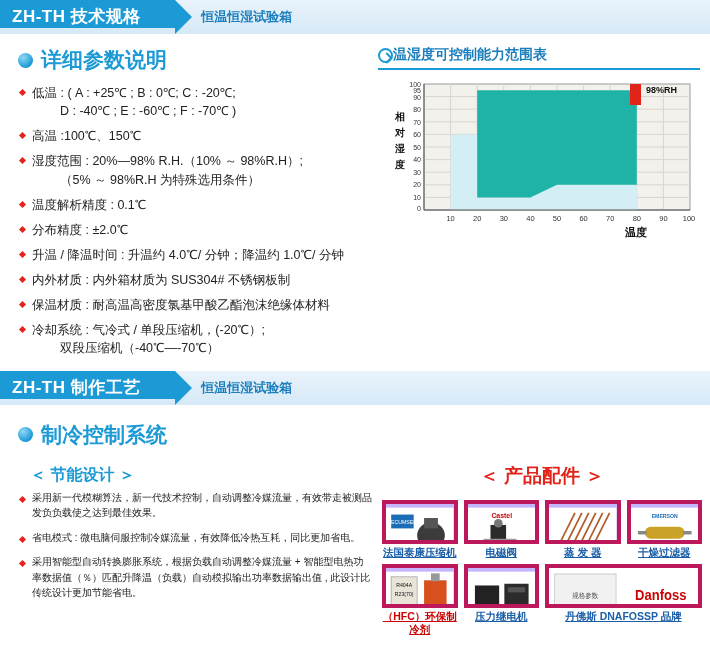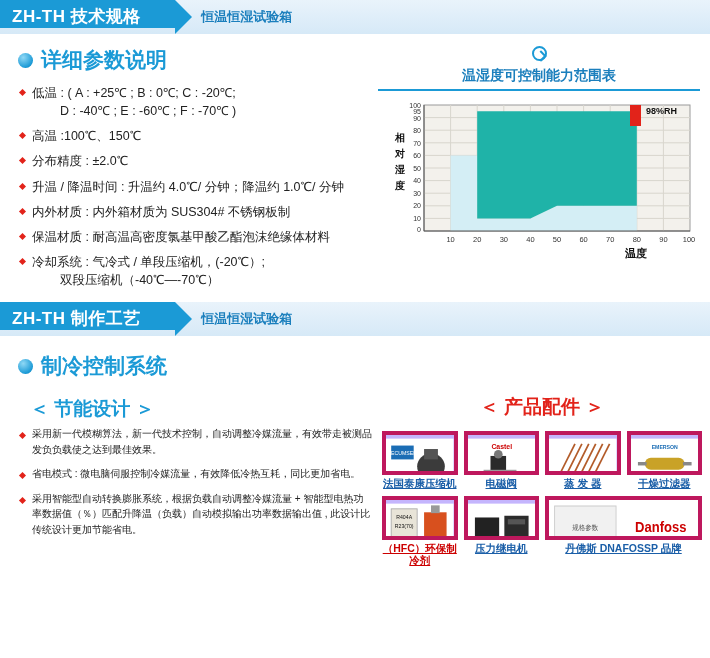--- a/index.html
+++ b/index.html
@@ -84,27 +84,26 @@
     position:absolute;
     left:2px; top:6px;
     width:5px;height:5px;
     background:#e2231a;
     transform:rotate(45deg);
   }
   .indent { display:block; padding-left:28px; }
 
   
   .chart-title {
-    display:flex; align-items:center; gap:6px;
+    display:flex; align-items:center; 
     color:#1b7fbd;
     font-size:14px;
     font-weight:bold;
     border-bottom:2px solid #1b9ad6;
     padding-bottom:4px;
-    flex-direction:column;
   }
   .arrow-icon {
     display:inline-block;
     width:15px;height:15px;
     border:2px solid #1b9ad6;
     border-radius:50%;
     position:relative;
     flex:none;
   }
   .arrow-icon:after{
@@ -115,21 +114,21 @@
     border-top:2px solid #1b9ad6;
     border-right:2px solid #1b9ad6;
     transform:rotate(45deg);
   }
   .chart-wrap { position:relative; margin-top:8px; }
   .sec2-cols { display:flex; }
   .s2-left { width:378px; padding:6px 6px 0 18px; }
   .s2-right { width:332px; padding:14px 8px 0 4px; }
 
   .subtitle {
-    font-size:19px;
+    font-size:16px;
     font-weight:bold;
     color:#1b9ad6;
     margin:16px 0 4px 12px;
   }
   .subtitle-red {
     font-size:19px;
     font-weight:bold;
     color:#e2231a;
     text-align:center;
     margin:0 0 11px 0;
@@ -191,20 +190,27 @@
       <span class="dot"></span>
       <span>详细参数说明</span>
     </div>
     <ul class="blist">
       <li>
         <span>低温 : ( A : +25℃ ; B : 0℃; C : -20℃;</span>
         <span class="indent">D : -40℃ ; E : -60℃ ; F : -70℃ )</span>
       </li>
       <li>
         <span>高温 :100℃、150℃</span>
+      </li>
+      <li>
+        <span>湿度范围 : 20%—98% R.H.（10% ～ 98%R.H）;</span>
+        <span class="indent">（5% ～ 98%R.H 为特殊选用条件）</span>
+      </li>
+      <li>
+        <span>温度解析精度 : 0.1℃</span>
       </li>
       <li>
         <span>分布精度 : ±2.0℃</span>
       </li>
       <li>
         <span>升温 / 降温时间 : 升温约 4.0℃/ 分钟；降温约 1.0℃/ 分钟</span>
       </li>
       <li>
         <span>内外材质 : 内外箱材质为 SUS304# 不锈钢板制</span>
       </li>

